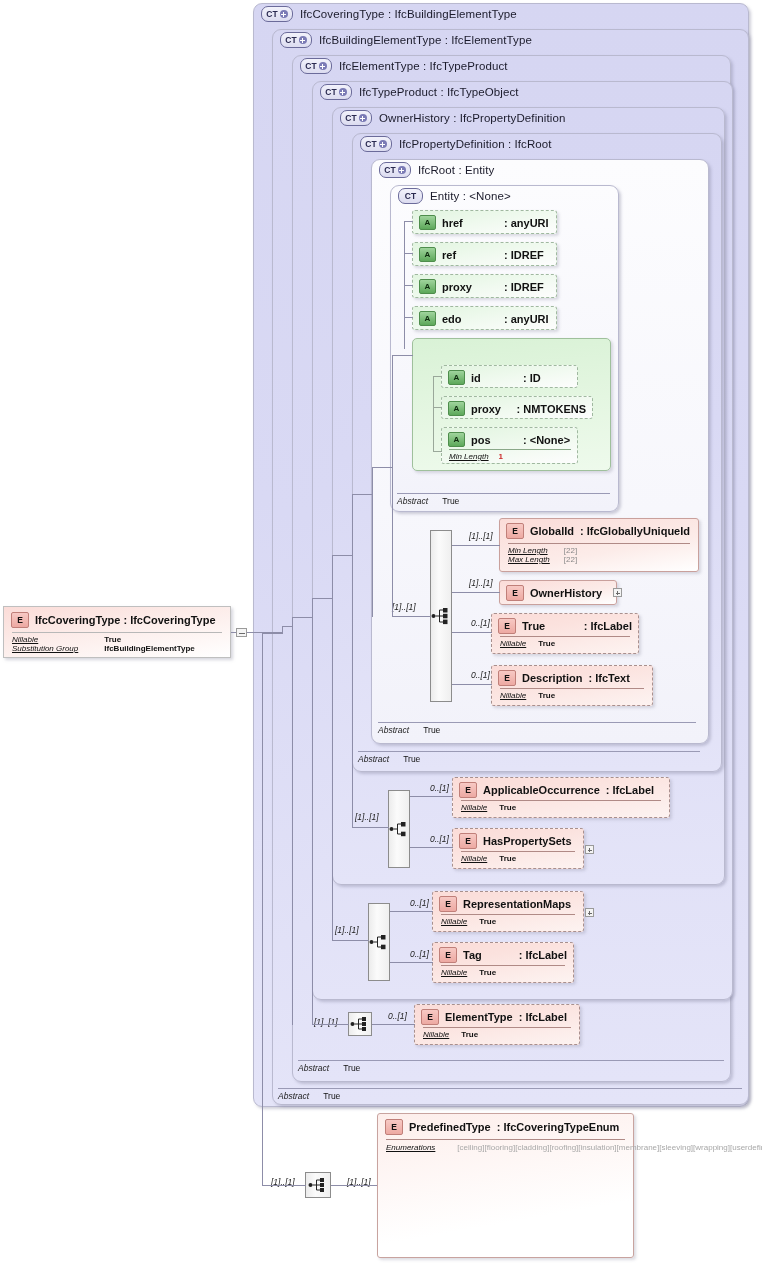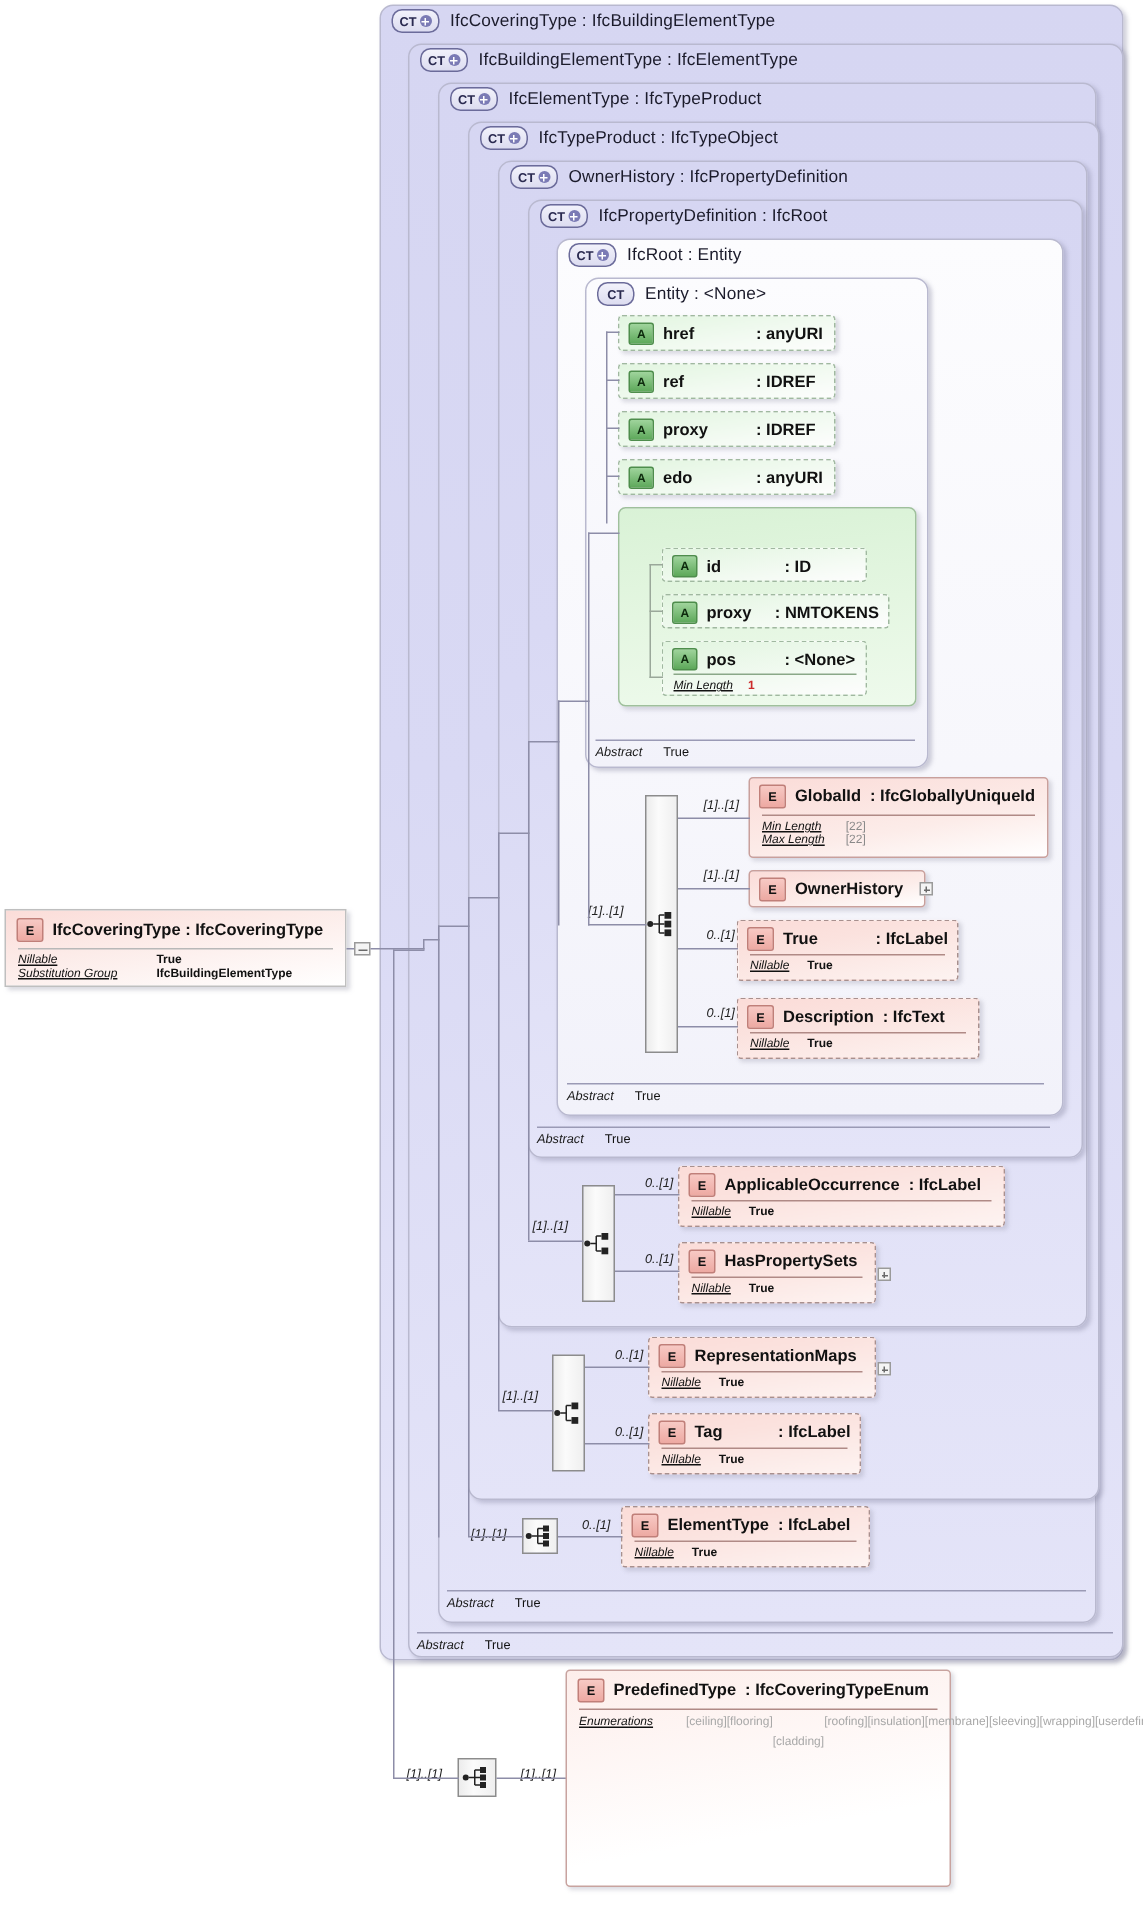--- a/index.html
+++ b/index.html
@@ -531,21 +531,21 @@
     <div class="node-head" style="padding:5px 6px 3px 7px;">
       <span class="badge-e">E</span>
       <span class="node-title">PredefinedType</span>
       <span class="node-title">: IfcCoveringTypeEnum</span>
     </div>
     <div class="facets enum" style="margin:1px 8px 0 8px;column-gap:22px;align-items:start;">
       <span class="fk" style="line-height:12px;">Enumerations</span>
       <span style="display:flex;flex-direction:row;">
         <span class="fv" style="line-height:12px;">[ceiling]</span>
         <span class="fv" style="line-height:12px;">[flooring]</span>
-        <span class="fv" style="line-height:12px;margin-top:13px;">[cladding]</span>
+        <span class="fv" style="line-height:12px;">[cladding]</span>
         <span class="fv" style="line-height:12px;">[roofing]</span>
         <span class="fv" style="line-height:12px;">[insulation]</span>
         <span class="fv" style="line-height:12px;">[membrane]</span>
         <span class="fv" style="line-height:12px;">[sleeving]</span>
         <span class="fv" style="line-height:12px;">[wrapping]</span>
         <span class="fv" style="line-height:12px;">[userdefined]</span>
         <span class="fv" style="line-height:12px;">...</span>
       </span>
     </div>
   </div>

